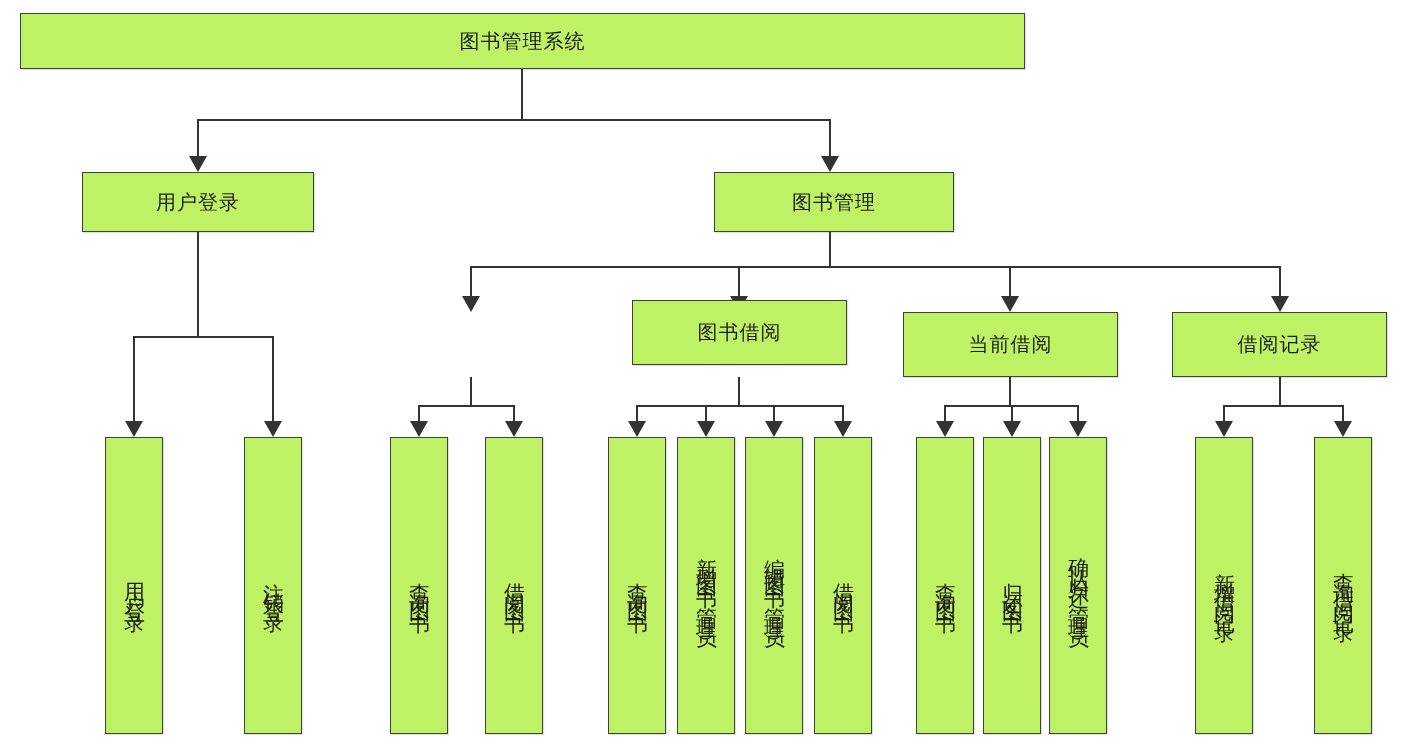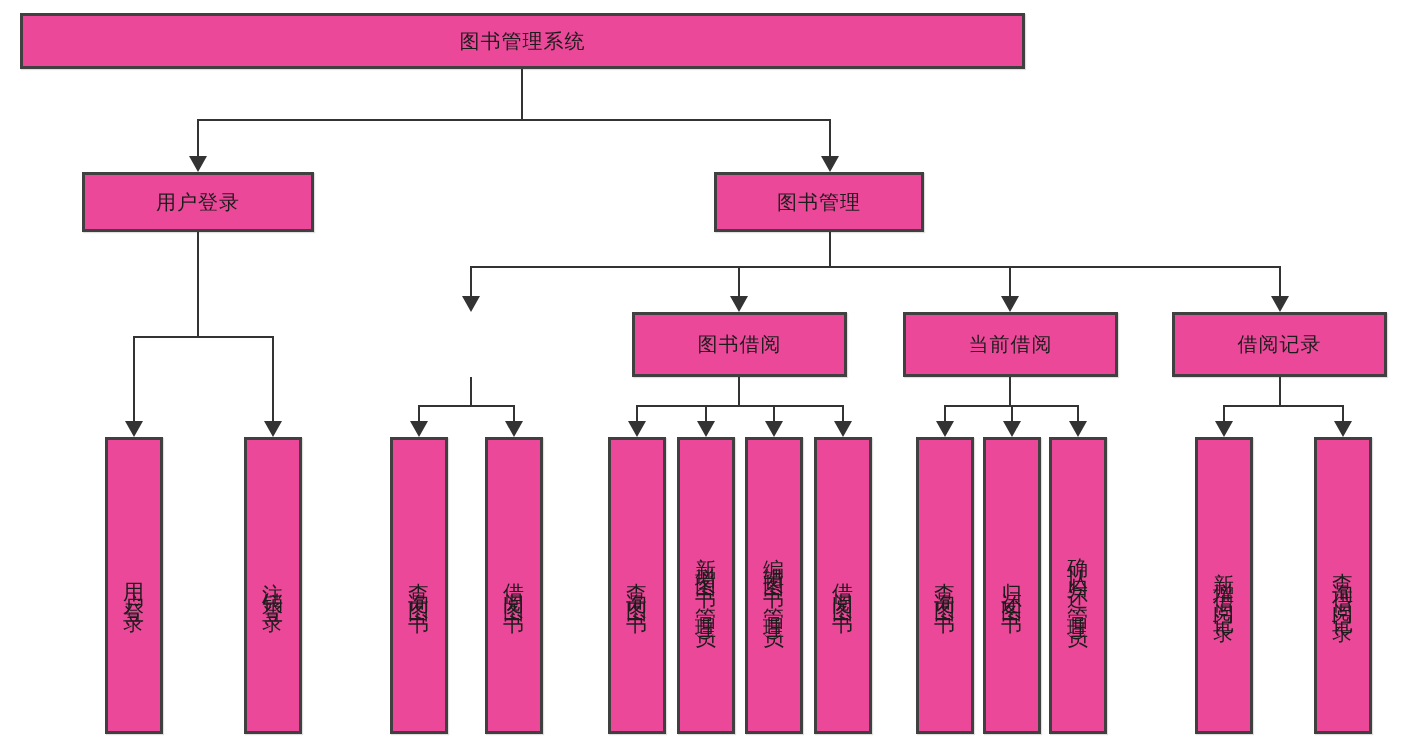--- a/index.html
+++ b/index.html
@@ -2,23 +2,24 @@
 <html><head>
 <meta charset="utf-8">
 <style>
   * { margin:0; padding:0; box-sizing:border-box; }
   html,body { background:#ffffff; }
   .canvas {
     position:relative; width:1405px; height:747px; background:#fff;
     font-family:"Liberation Sans", sans-serif; overflow:hidden; color:#1c1c1c;
   }
   .box {
-    position:absolute; background:#ec4899; border:3px solid #404040;
+    position:absolute; background:#bef264; border:1px solid #404040;
     display:flex; align-items:center; justify-content:center;
     box-shadow:1px 1px 1px rgba(0,0,0,0.12);
+    font-family:Liberation Serif, serif;
   }
   .hbox { font-size:20px; letter-spacing:1px; }
   .vbox {
     top:437px; width:58px; height:297px;
     writing-mode:vertical-rl; text-orientation:mixed;
     font-size:21px; letter-spacing:10px; line-height:1;
   }
   .vline { position:absolute; width:2px; background:#333; }
   .hline { position:absolute; height:2px; background:#333; }
   .arrow {
@@ -39,41 +40,41 @@
   <div class="box hbox" style="left:20px; top:13px; width:1005px; height:56px;">图书管理系统</div>
 
   <div class="vline" style="left:521px; top:69px; height:51px;"></div>
   <div class="hline" style="left:197px; top:119px; width:634px;"></div>
   <div class="vline" style="left:197px; top:119px; height:38px;"></div>
   <div class="arrow" style="left:189px; top:156px;"></div>
   <div class="vline" style="left:829px; top:119px; height:38px;"></div>
   <div class="arrow" style="left:821px; top:156px;"></div>
 
   <div class="box hbox" style="left:82px; top:172px; width:232px; height:60px;">用户登录</div>
-  <div class="box hbox" style="left:714px; top:172px; width:210px; height:60px;">图书管理</div>
+  <div class="box hbox" style="left:714px; top:172px; width:240px; height:60px;">图书管理</div>
 
   <div class="vline" style="left:197px; top:232px; height:106px;"></div>
   <div class="hline" style="left:133px; top:336px; width:141px;"></div>
   <div class="vline" style="left:133px; top:336px; height:85px;"></div>
   <div class="arrow" style="left:125px; top:421px;"></div>
   <div class="vline" style="left:272px; top:336px; height:85px;"></div>
   <div class="arrow" style="left:264px; top:421px;"></div>
 
   <div class="vline" style="left:829px; top:232px; height:36px;"></div>
   <div class="hline" style="left:470px; top:266px; width:811px;"></div>
   <div class="vline" style="left:470px; top:266px; height:30px;"></div>
   <div class="arrow" style="left:462px; top:296px;"></div>
   <div class="vline" style="left:738px; top:266px; height:30px;"></div>
   <div class="arrow" style="left:730px; top:296px;"></div>
   <div class="vline" style="left:1009px; top:266px; height:30px;"></div>
   <div class="arrow" style="left:1001px; top:296px;"></div>
   <div class="vline" style="left:1279px; top:266px; height:30px;"></div>
   <div class="arrow" style="left:1271px; top:296px;"></div>
 
-  <div class="box hbox" style="left:632px; top:312px; width:215px; height:65px;">图书借阅</div>
+  <div class="box hbox" style="left:632px; top:300px; width:215px; height:65px;">图书借阅</div>
   <div class="box hbox" style="left:903px; top:312px; width:215px; height:65px;">当前借阅</div>
   <div class="box hbox" style="left:1172px; top:312px; width:215px; height:65px;">借阅记录</div>
 
   <div class="vline" style="left:470px; top:377px; height:30px;"></div>
   <div class="hline" style="left:418px; top:405px; width:97px;"></div>
   <div class="vline" style="left:418px; top:405px; height:17px;"></div>
   <div class="arrow" style="left:410px; top:421px;"></div>
   <div class="vline" style="left:513px; top:405px; height:17px;"></div>
   <div class="arrow" style="left:505px; top:421px;"></div>
 

